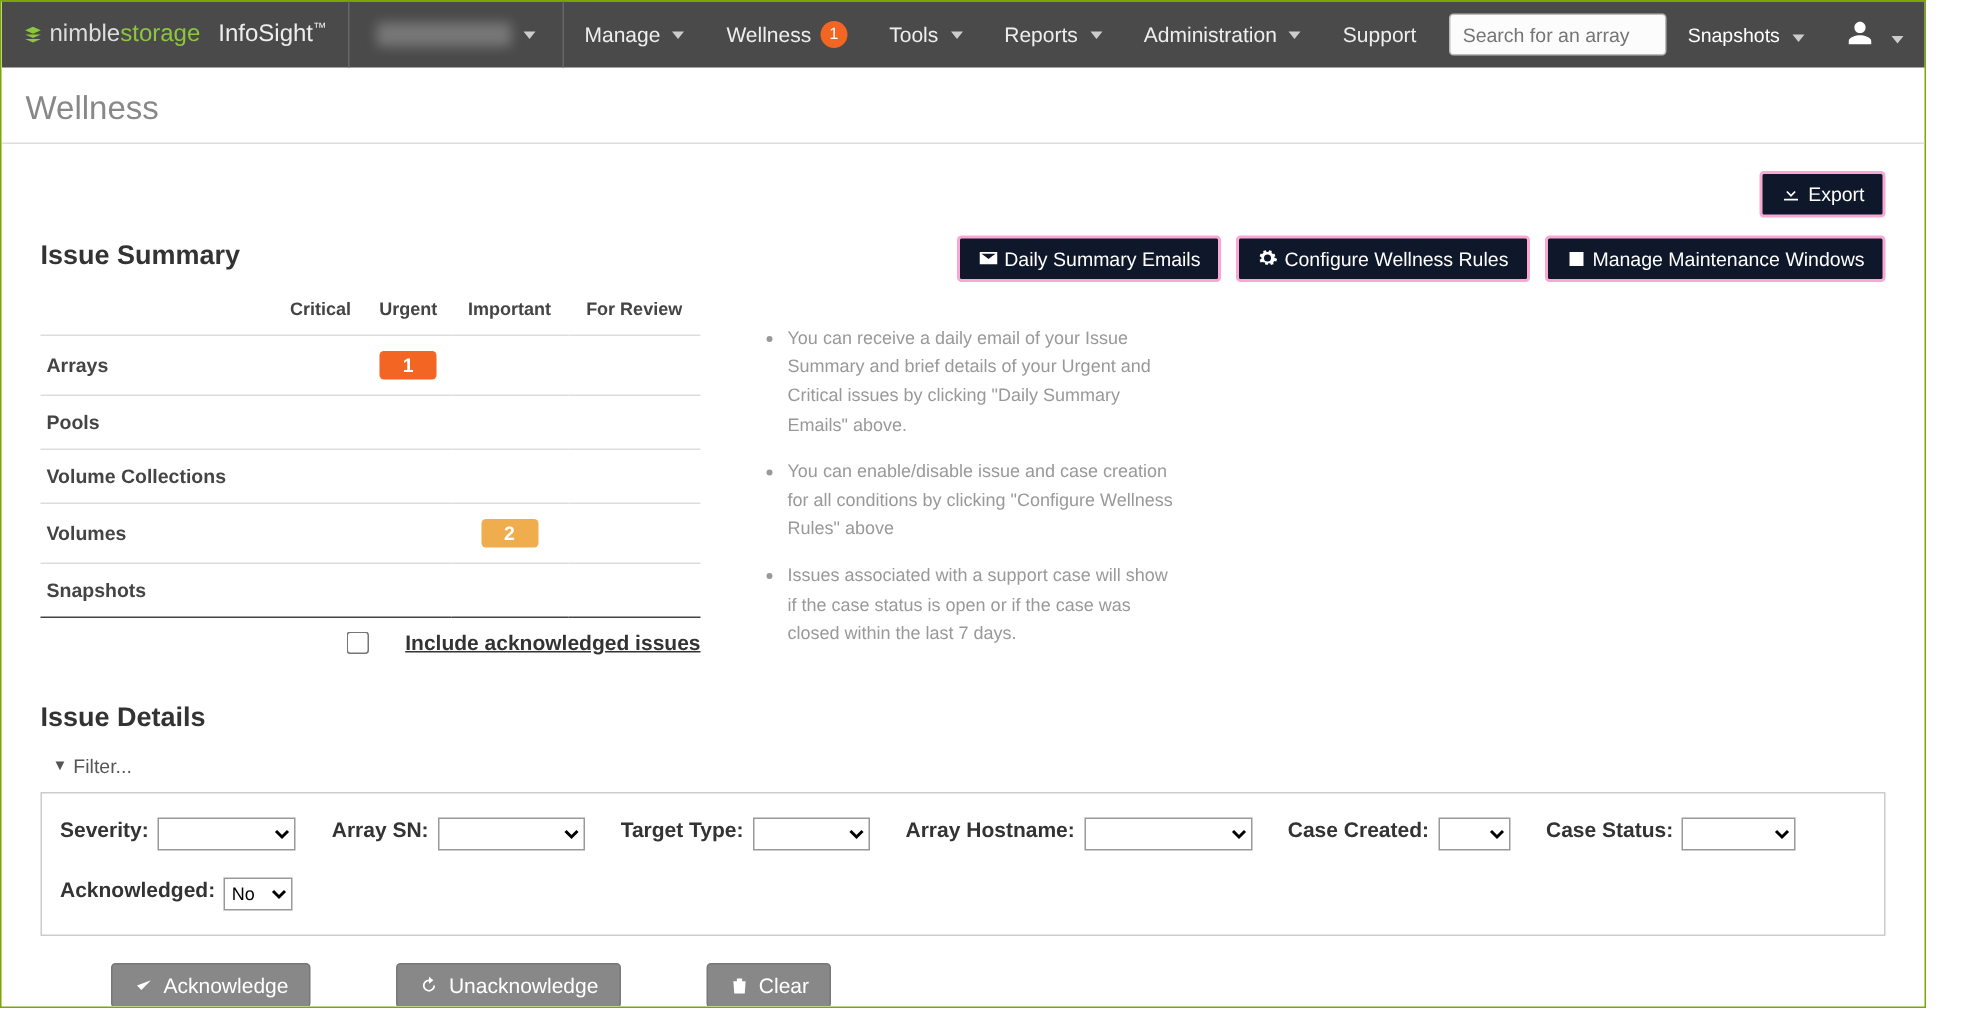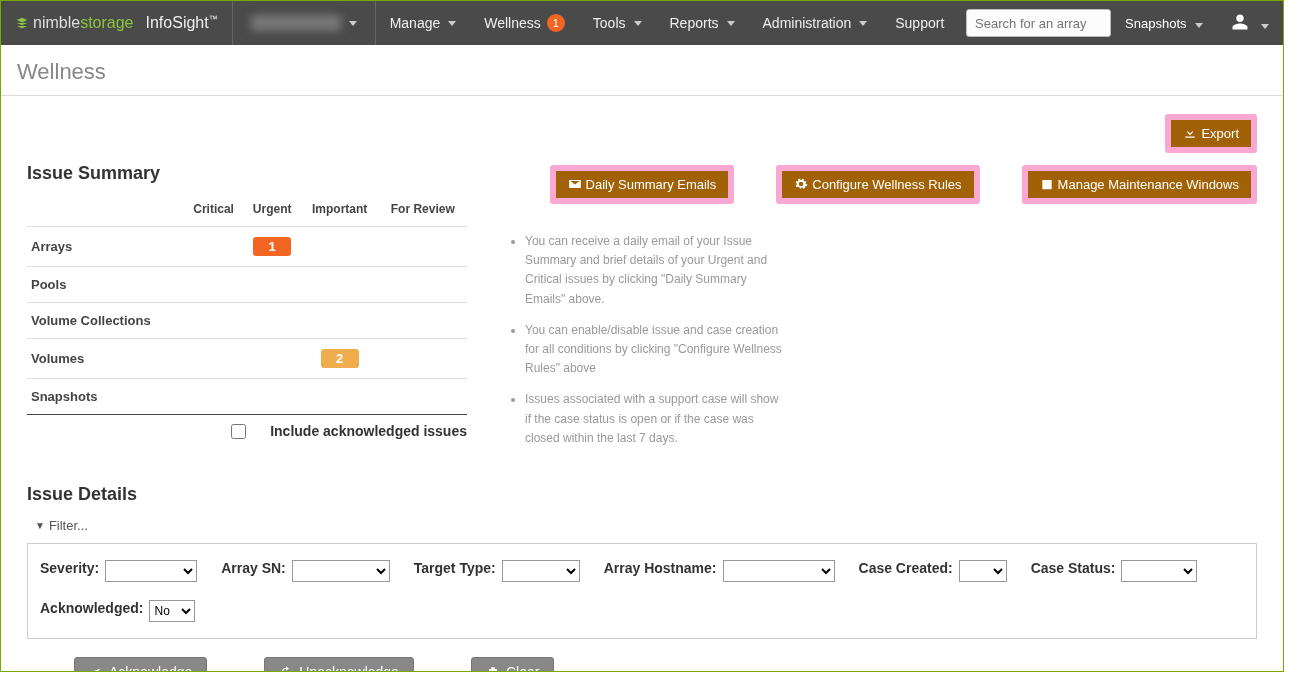--- a/index.html
+++ b/index.html
@@ -30,41 +30,41 @@
   .right-menus { display: flex; align-items: center; }
   .right-menus .mitem { padding: 0 14px; }
   .user-icon { font-size: 16px; }
 
   
   .page-title { padding: 14px 16px 10px; font-size: 22px; color: #888; font-weight: 500; }
   .hr { border-bottom: 1px solid #ddd; }
 
   .content { padding: 18px 26px 8px; }
   .export-row { display: flex; justify-content: flex-end; margin-bottom: 10px; }
-  .btn-dark { background: #a16207; color: #fff; border: 6px solid #f9a8d4; border-radius: 3px; padding: 6px 12px; font-size: 13px; cursor: pointer; display: inline-flex; align-items: center; gap: 4px; margin-left: 32px; }
+  .btn-dark { background: #0f172a; color: #fff; border: 2px solid #f9a8d4; border-radius: 3px; padding: 6px 12px; font-size: 13px; cursor: pointer; display: inline-flex; align-items: center; gap: 4px; }
   .btn-grey { background: #888; color: #fff; border: 1px solid #777; border-radius: 3px; padding: 6px 14px; font-size: 14px; cursor: pointer; display: inline-flex; align-items: center; gap: 6px; margin-left: 47px; }
 
-  .two-col { display: flex; gap: 40px; }
+  .two-col { display: flex; gap: 40px; align-items: center; }
   .left-col { width: 440px; }
   .right-col { flex: 1; padding-top: 2px; }
 
   .section-h { font-size: 18px; font-weight: bold; color: #333; margin-bottom: 12px; }
 
   table.summary { width: 100%; border-collapse: collapse; }
   table.summary th { font-size: 12px; font-weight: bold; color: #444; text-align: center; padding: 6px 4px 10px; }
   table.summary th.row-h { text-align: left; }
   table.summary td { border-top: 1px solid #ddd; padding: 10px 4px; text-align: center; font-size: 13px; }
   table.summary td.row-label { text-align: left; font-weight: bold; color: #444; }
   table.summary tr:last-child td { border-bottom: 1px solid #444; }
   .pill { display: inline-block; min-width: 38px; padding: 2px 10px; border-radius: 3px; color: #fff; font-size: 13px; font-weight: bold; }
   .pill-orange { background: #f26522; }
   .pill-amber { background: #f0ad4e; }
 
   .ack-row { padding: 8px 0 0; text-align: right; }
-  .ack-row label { font-weight: bold; font-size: 14px; color: #333; display: inline-flex; align-items: center; gap: 24px; }
+  .ack-row label { font-weight: bold; font-size: 14px; color: #333; display: inline-flex; align-items: center; gap: 24px; text-decoration: underline; }
   .ack-row input[type=checkbox] { width: 15px; height: 15px; }
 
   .action-btns { display: flex; gap: 10px; justify-content: flex-end; margin-bottom: 28px; }
   .tips ul { list-style: disc; padding-left: 18px; color: #999; font-size: 12px; line-height: 1.6; max-width: 280px; }
   .tips li { margin-bottom: 12px; }
 
   .details-h { font-size: 18px; font-weight: bold; margin: 24px 0 12px; }
   .filter-toggle { font-size: 13px; color: #555; display: inline-flex; align-items: center; gap: 4px; cursor: pointer; margin-left: 8px; margin-bottom: 10px; }
   .filter-toggle .tri { font-size: 10px; }
 

